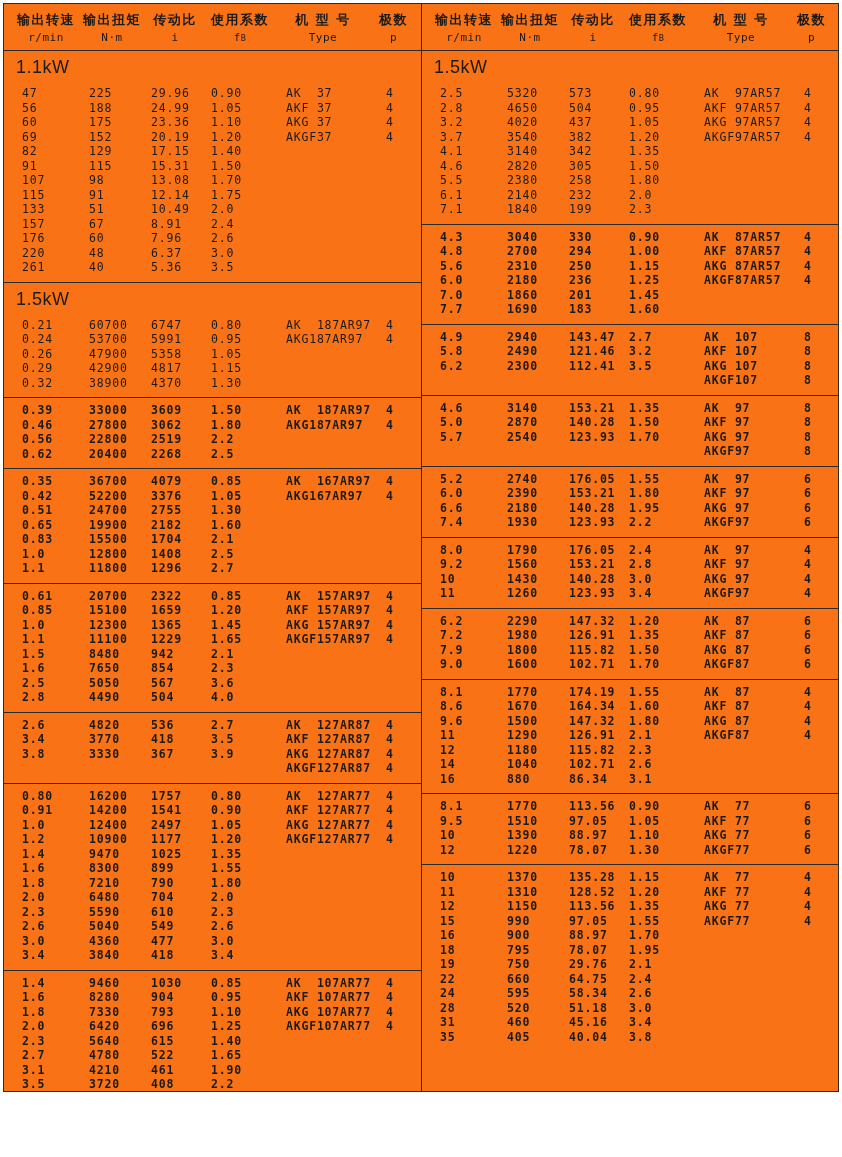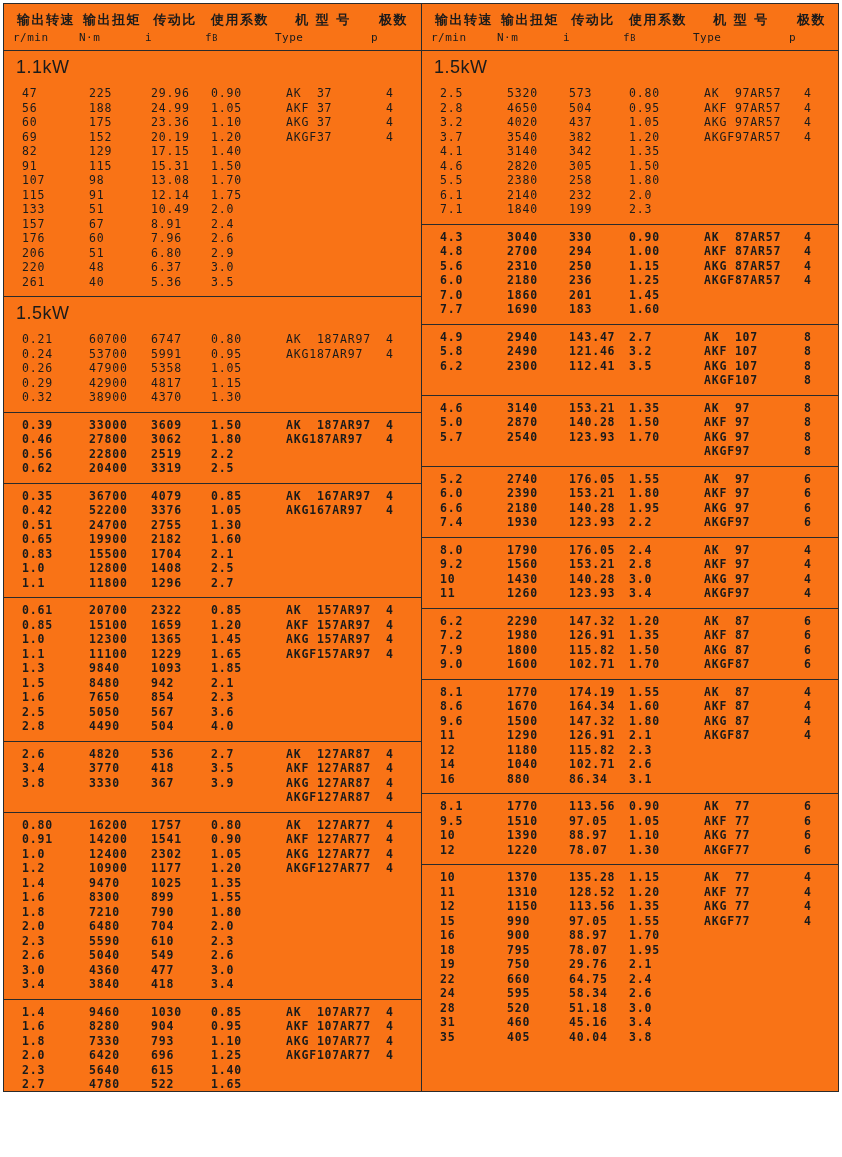--- a/index.html
+++ b/index.html
@@ -19,21 +19,21 @@
   .col { width:50%; height:100%; overflow:hidden; }
   .col.right { border-left:1.6px solid #2b2b2b; }
 
   .col-header { border-bottom:1.6px solid #2b2b2b; padding:6px 9px 4px; }
   .hgrid { display:grid; grid-template-columns:66px 66px 60px 70px 96px 45px; }
   .hzh {
     font-family:"DejaVu Sans","Liberation Sans",sans-serif;
     font-weight:700; font-size:13px; letter-spacing:1.5px;
     text-align:center; line-height:20px; white-space:pre;
   }
-  .hen { font-size:11px; line-height:16px; letter-spacing:0.5px; white-space:pre; }
+  .hen { font-size:11px; text-align:center; line-height:16px; letter-spacing:0.5px; white-space:pre; }
   .sub { font-size:8.5px; }
 
   .section + .section { border-top:1.4px solid #2b2b2b; }
   .section-title {
     font-family:Liberation Sans, sans-serif;
     font-size:18px; letter-spacing:0.5px;
     padding:6px 0 3px 12px;
   }
   .block { padding:5px 9px 7px; }
   .block + .block { border-top:1.4px solid #2b2b2b;font-weight:bold; }
@@ -79,70 +79,68 @@
           <div class="row"><div class="cell c0">56</div><div class="cell c1">188</div><div class="cell c2">24.99</div><div class="cell c3">1.05</div><div class="cell c4">AKF 37</div><div class="cell c5">4</div></div>
           <div class="row"><div class="cell c0">60</div><div class="cell c1">175</div><div class="cell c2">23.36</div><div class="cell c3">1.10</div><div class="cell c4">AKG 37</div><div class="cell c5">4</div></div>
           <div class="row"><div class="cell c0">69</div><div class="cell c1">152</div><div class="cell c2">20.19</div><div class="cell c3">1.20</div><div class="cell c4">AKGF37</div><div class="cell c5">4</div></div>
           <div class="row"><div class="cell c0">82</div><div class="cell c1">129</div><div class="cell c2">17.15</div><div class="cell c3">1.40</div><div class="cell c4"></div><div class="cell c5"></div></div>
           <div class="row"><div class="cell c0">91</div><div class="cell c1">115</div><div class="cell c2">15.31</div><div class="cell c3">1.50</div><div class="cell c4"></div><div class="cell c5"></div></div>
           <div class="row"><div class="cell c0">107</div><div class="cell c1">98</div><div class="cell c2">13.08</div><div class="cell c3">1.70</div><div class="cell c4"></div><div class="cell c5"></div></div>
           <div class="row"><div class="cell c0">115</div><div class="cell c1">91</div><div class="cell c2">12.14</div><div class="cell c3">1.75</div><div class="cell c4"></div><div class="cell c5"></div></div>
           <div class="row"><div class="cell c0">133</div><div class="cell c1">51</div><div class="cell c2">10.49</div><div class="cell c3">2.0</div><div class="cell c4"></div><div class="cell c5"></div></div>
           <div class="row"><div class="cell c0">157</div><div class="cell c1">67</div><div class="cell c2">8.91</div><div class="cell c3">2.4</div><div class="cell c4"></div><div class="cell c5"></div></div>
           <div class="row"><div class="cell c0">176</div><div class="cell c1">60</div><div class="cell c2">7.96</div><div class="cell c3">2.6</div><div class="cell c4"></div><div class="cell c5"></div></div>
-          <div class="row"><div class="cell c0">206</div><div class="cell c1">51</div><div class="cell c2">6.80</div><div class="cell c3">2.9</div><div class="cell c4"></div><div class="cell c5"></div></div>
           <div class="row"><div class="cell c0">220</div><div class="cell c1">48</div><div class="cell c2">6.37</div><div class="cell c3">3.0</div><div class="cell c4"></div><div class="cell c5"></div></div>
           <div class="row"><div class="cell c0">261</div><div class="cell c1">40</div><div class="cell c2">5.36</div><div class="cell c3">3.5</div><div class="cell c4"></div><div class="cell c5"></div></div>
         </div>
       </div>
       <div class="section">
         <div class="section-title">1.5kW</div>
         <div class="block">
           <div class="row"><div class="cell c0">0.21</div><div class="cell c1">60700</div><div class="cell c2">6747</div><div class="cell c3">0.80</div><div class="cell c4">AK  187AR97</div><div class="cell c5">4</div></div>
           <div class="row"><div class="cell c0">0.24</div><div class="cell c1">53700</div><div class="cell c2">5991</div><div class="cell c3">0.95</div><div class="cell c4">AKG187AR97</div><div class="cell c5">4</div></div>
           <div class="row"><div class="cell c0">0.26</div><div class="cell c1">47900</div><div class="cell c2">5358</div><div class="cell c3">1.05</div><div class="cell c4"></div><div class="cell c5"></div></div>
           <div class="row"><div class="cell c0">0.29</div><div class="cell c1">42900</div><div class="cell c2">4817</div><div class="cell c3">1.15</div><div class="cell c4"></div><div class="cell c5"></div></div>
           <div class="row"><div class="cell c0">0.32</div><div class="cell c1">38900</div><div class="cell c2">4370</div><div class="cell c3">1.30</div><div class="cell c4"></div><div class="cell c5"></div></div>
         </div>
         <div class="block">
           <div class="row"><div class="cell c0">0.39</div><div class="cell c1">33000</div><div class="cell c2">3609</div><div class="cell c3">1.50</div><div class="cell c4">AK  187AR97</div><div class="cell c5">4</div></div>
           <div class="row"><div class="cell c0">0.46</div><div class="cell c1">27800</div><div class="cell c2">3062</div><div class="cell c3">1.80</div><div class="cell c4">AKG187AR97</div><div class="cell c5">4</div></div>
           <div class="row"><div class="cell c0">0.56</div><div class="cell c1">22800</div><div class="cell c2">2519</div><div class="cell c3">2.2</div><div class="cell c4"></div><div class="cell c5"></div></div>
-          <div class="row"><div class="cell c0">0.62</div><div class="cell c1">20400</div><div class="cell c2">3319</div><div class="cell c3">2.5</div><div class="cell c4"></div><div class="cell c5"></div></div>
+          <div class="row"><div class="cell c0">0.62</div><div class="cell c1">20400</div><div class="cell c2">2268</div><div class="cell c3">2.5</div><div class="cell c4"></div><div class="cell c5"></div></div>
         </div>
         <div class="block">
           <div class="row"><div class="cell c0">0.35</div><div class="cell c1">36700</div><div class="cell c2">4079</div><div class="cell c3">0.85</div><div class="cell c4">AK  167AR97</div><div class="cell c5">4</div></div>
           <div class="row"><div class="cell c0">0.42</div><div class="cell c1">52200</div><div class="cell c2">3376</div><div class="cell c3">1.05</div><div class="cell c4">AKG167AR97</div><div class="cell c5">4</div></div>
           <div class="row"><div class="cell c0">0.51</div><div class="cell c1">24700</div><div class="cell c2">2755</div><div class="cell c3">1.30</div><div class="cell c4"></div><div class="cell c5"></div></div>
           <div class="row"><div class="cell c0">0.65</div><div class="cell c1">19900</div><div class="cell c2">2182</div><div class="cell c3">1.60</div><div class="cell c4"></div><div class="cell c5"></div></div>
           <div class="row"><div class="cell c0">0.83</div><div class="cell c1">15500</div><div class="cell c2">1704</div><div class="cell c3">2.1</div><div class="cell c4"></div><div class="cell c5"></div></div>
           <div class="row"><div class="cell c0">1.0</div><div class="cell c1">12800</div><div class="cell c2">1408</div><div class="cell c3">2.5</div><div class="cell c4"></div><div class="cell c5"></div></div>
           <div class="row"><div class="cell c0">1.1</div><div class="cell c1">11800</div><div class="cell c2">1296</div><div class="cell c3">2.7</div><div class="cell c4"></div><div class="cell c5"></div></div>
         </div>
         <div class="block">
           <div class="row"><div class="cell c0">0.61</div><div class="cell c1">20700</div><div class="cell c2">2322</div><div class="cell c3">0.85</div><div class="cell c4">AK  157AR97</div><div class="cell c5">4</div></div>
           <div class="row"><div class="cell c0">0.85</div><div class="cell c1">15100</div><div class="cell c2">1659</div><div class="cell c3">1.20</div><div class="cell c4">AKF 157AR97</div><div class="cell c5">4</div></div>
           <div class="row"><div class="cell c0">1.0</div><div class="cell c1">12300</div><div class="cell c2">1365</div><div class="cell c3">1.45</div><div class="cell c4">AKG 157AR97</div><div class="cell c5">4</div></div>
           <div class="row"><div class="cell c0">1.1</div><div class="cell c1">11100</div><div class="cell c2">1229</div><div class="cell c3">1.65</div><div class="cell c4">AKGF157AR97</div><div class="cell c5">4</div></div>
-          <div class="row"><div class="cell c0">1.3</div><div class="cell c1">9840</div><div class="cell c2">1093</div><div class="cell c3">1.85</div><div class="cell c4"></div><div class="cell c5"></div></div>
           <div class="row"><div class="cell c0">1.5</div><div class="cell c1">8480</div><div class="cell c2">942</div><div class="cell c3">2.1</div><div class="cell c4"></div><div class="cell c5"></div></div>
           <div class="row"><div class="cell c0">1.6</div><div class="cell c1">7650</div><div class="cell c2">854</div><div class="cell c3">2.3</div><div class="cell c4"></div><div class="cell c5"></div></div>
           <div class="row"><div class="cell c0">2.5</div><div class="cell c1">5050</div><div class="cell c2">567</div><div class="cell c3">3.6</div><div class="cell c4"></div><div class="cell c5"></div></div>
           <div class="row"><div class="cell c0">2.8</div><div class="cell c1">4490</div><div class="cell c2">504</div><div class="cell c3">4.0</div><div class="cell c4"></div><div class="cell c5"></div></div>
         </div>
         <div class="block">
           <div class="row"><div class="cell c0">2.6</div><div class="cell c1">4820</div><div class="cell c2">536</div><div class="cell c3">2.7</div><div class="cell c4">AK  127AR87</div><div class="cell c5">4</div></div>
           <div class="row"><div class="cell c0">3.4</div><div class="cell c1">3770</div><div class="cell c2">418</div><div class="cell c3">3.5</div><div class="cell c4">AKF 127AR87</div><div class="cell c5">4</div></div>
           <div class="row"><div class="cell c0">3.8</div><div class="cell c1">3330</div><div class="cell c2">367</div><div class="cell c3">3.9</div><div class="cell c4">AKG 127AR87</div><div class="cell c5">4</div></div>
           <div class="row"><div class="cell c0"></div><div class="cell c1"></div><div class="cell c2"></div><div class="cell c3"></div><div class="cell c4">AKGF127AR87</div><div class="cell c5">4</div></div>
         </div>
         <div class="block">
           <div class="row"><div class="cell c0">0.80</div><div class="cell c1">16200</div><div class="cell c2">1757</div><div class="cell c3">0.80</div><div class="cell c4">AK  127AR77</div><div class="cell c5">4</div></div>
           <div class="row"><div class="cell c0">0.91</div><div class="cell c1">14200</div><div class="cell c2">1541</div><div class="cell c3">0.90</div><div class="cell c4">AKF 127AR77</div><div class="cell c5">4</div></div>
-          <div class="row"><div class="cell c0">1.0</div><div class="cell c1">12400</div><div class="cell c2">2302</div><div class="cell c3">1.05</div><div class="cell c4">AKG 127AR77</div><div class="cell c5">4</div></div>
+          <div class="row"><div class="cell c0">1.0</div><div class="cell c1">12400</div><div class="cell c2">2497</div><div class="cell c3">1.05</div><div class="cell c4">AKG 127AR77</div><div class="cell c5">4</div></div>
           <div class="row"><div class="cell c0">1.2</div><div class="cell c1">10900</div><div class="cell c2">1177</div><div class="cell c3">1.20</div><div class="cell c4">AKGF127AR77</div><div class="cell c5">4</div></div>
           <div class="row"><div class="cell c0">1.4</div><div class="cell c1">9470</div><div class="cell c2">1025</div><div class="cell c3">1.35</div><div class="cell c4"></div><div class="cell c5"></div></div>
           <div class="row"><div class="cell c0">1.6</div><div class="cell c1">8300</div><div class="cell c2">899</div><div class="cell c3">1.55</div><div class="cell c4"></div><div class="cell c5"></div></div>
           <div class="row"><div class="cell c0">1.8</div><div class="cell c1">7210</div><div class="cell c2">790</div><div class="cell c3">1.80</div><div class="cell c4"></div><div class="cell c5"></div></div>
           <div class="row"><div class="cell c0">2.0</div><div class="cell c1">6480</div><div class="cell c2">704</div><div class="cell c3">2.0</div><div class="cell c4"></div><div class="cell c5"></div></div>
           <div class="row"><div class="cell c0">2.3</div><div class="cell c1">5590</div><div class="cell c2">610</div><div class="cell c3">2.3</div><div class="cell c4"></div><div class="cell c5"></div></div>
           <div class="row"><div class="cell c0">2.6</div><div class="cell c1">5040</div><div class="cell c2">549</div><div class="cell c3">2.6</div><div class="cell c4"></div><div class="cell c5"></div></div>
           <div class="row"><div class="cell c0">3.0</div><div class="cell c1">4360</div><div class="cell c2">477</div><div class="cell c3">3.0</div><div class="cell c4"></div><div class="cell c5"></div></div>
           <div class="row"><div class="cell c0">3.4</div><div class="cell c1">3840</div><div class="cell c2">418</div><div class="cell c3">3.4</div><div class="cell c4"></div><div class="cell c5"></div></div>
         </div>

